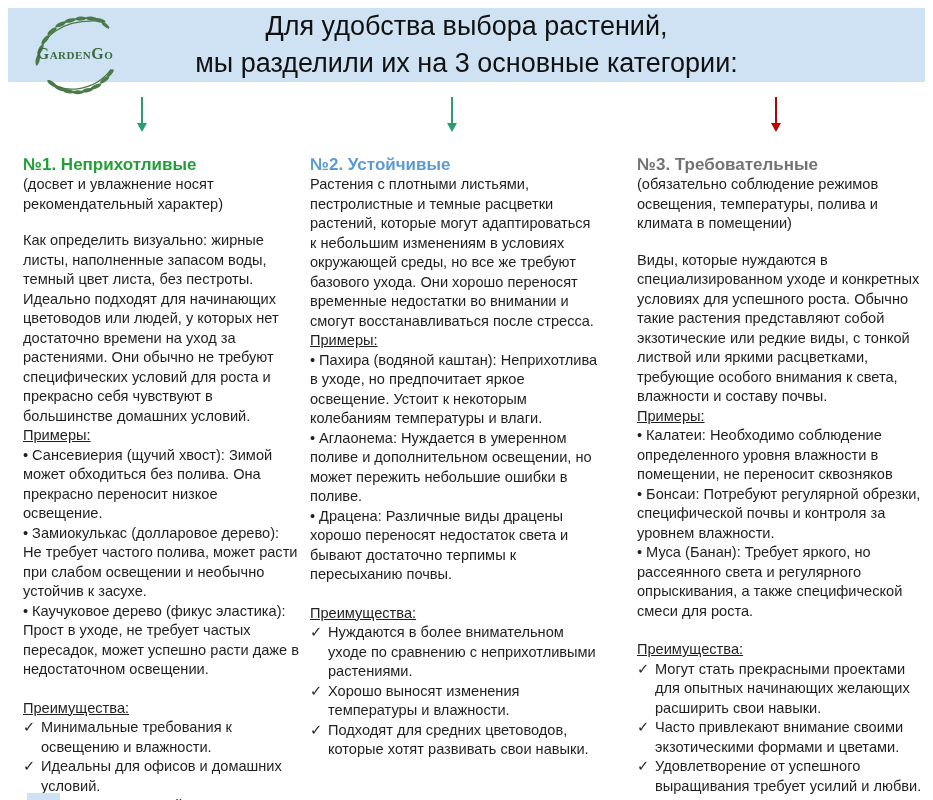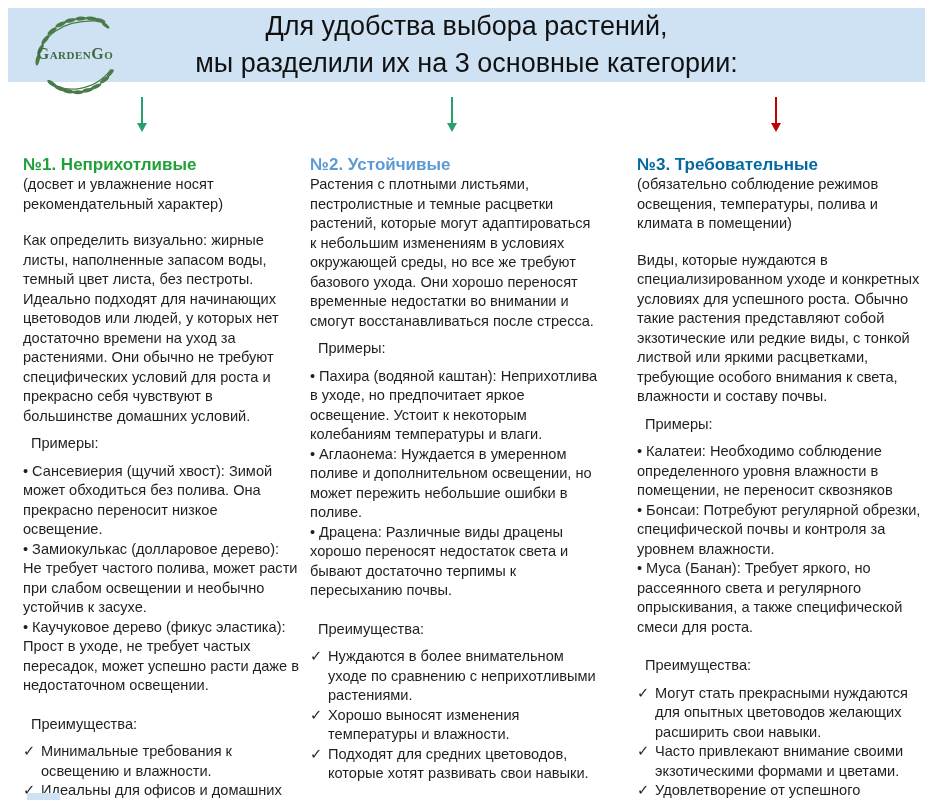--- a/index.html
+++ b/index.html
@@ -33,25 +33,25 @@
 
   
   .col { position:absolute; top:155px; font-size:14.6px; line-height:19.5px; }
   #col1 { left:23px;  width:278px; }
   #col2 { left:310px; width:290px; }
   #col3 { left:637px; width:292px; }
 
   .col-title { margin:0; font-size:17px; line-height:20px; font-weight:700; }
   #col1 .col-title { color:#21a038; }
   #col2 .col-title { color:#5b9bd5; }
-  #col3 .col-title { color:#0369a1; }
+  #col3 .col-title { color:#737373; }
 
   .subtitle { margin:0 0 17px 0; }
   .intro    { margin:0; }
-  .label    { margin:8px; }
+  .label    { margin:0; text-decoration:underline; }
   .label.adv{ margin-top:19px; }
   .example  { margin:0; }
   .bullet   { padding-right:4px; }
   .advantage{ display:flex; margin:0; }
   .check    { flex:0 0 18px; width:18px; }
   .adv-text { flex:1; }
 
   
   .peek { position:absolute; left:27px; top:793px; width:33px; height:7px; background:#cfe2f3; }
 </style>
@@ -156,21 +156,21 @@
     <h2 class="col-title">№3. Требовательные</h2>
     <p class="subtitle">(обязательно соблюдение режимов освещения, температуры, полива и климата в помещении)</p>
     <p class="intro">Виды, которые нуждаются в специализированном уходе и конкретных условиях для успешного роста. Обычно такие растения представляют собой экзотические или редкие виды, с тонкой листвой или яркими расцветками, требующие особого внимания к света, влажности и составу почвы.</p>
     <p class="label">Примеры:</p>
     <p class="example"><span class="bullet">•</span><span>Калатеи: Необходимо соблюдение определенного уровня влажности в помещении, не переносит сквозняков</span></p>
     <p class="example"><span class="bullet">•</span><span>Бонсаи: Потребуют регулярной обрезки, специфической почвы и контроля за уровнем влажности.</span></p>
     <p class="example"><span class="bullet">•</span><span>Муса (Банан): Требует яркого, но рассеянного света и регулярного опрыскивания, а также специфической смеси для роста.</span></p>
     <p class="label adv">Преимущества:</p>
     <div class="advantage">
         <span class="check">✓</span>
-        <span class="adv-text">Могут стать прекрасными нуждаются для опытных цветоводов желающих расширить свои навыки.</span>
+        <span class="adv-text">Могут стать прекрасными проектами для опытных начинающих желающих расширить свои навыки.</span>
       </div>
     <div class="advantage">
         <span class="check">✓</span>
         <span class="adv-text">Часто привлекают внимание своими экзотическими формами и цветами.</span>
       </div>
     <div class="advantage">
         <span class="check">✓</span>
         <span class="adv-text">Удовлетворение от успешного выращивания требует усилий и любви.</span>
       </div>
   </section>

